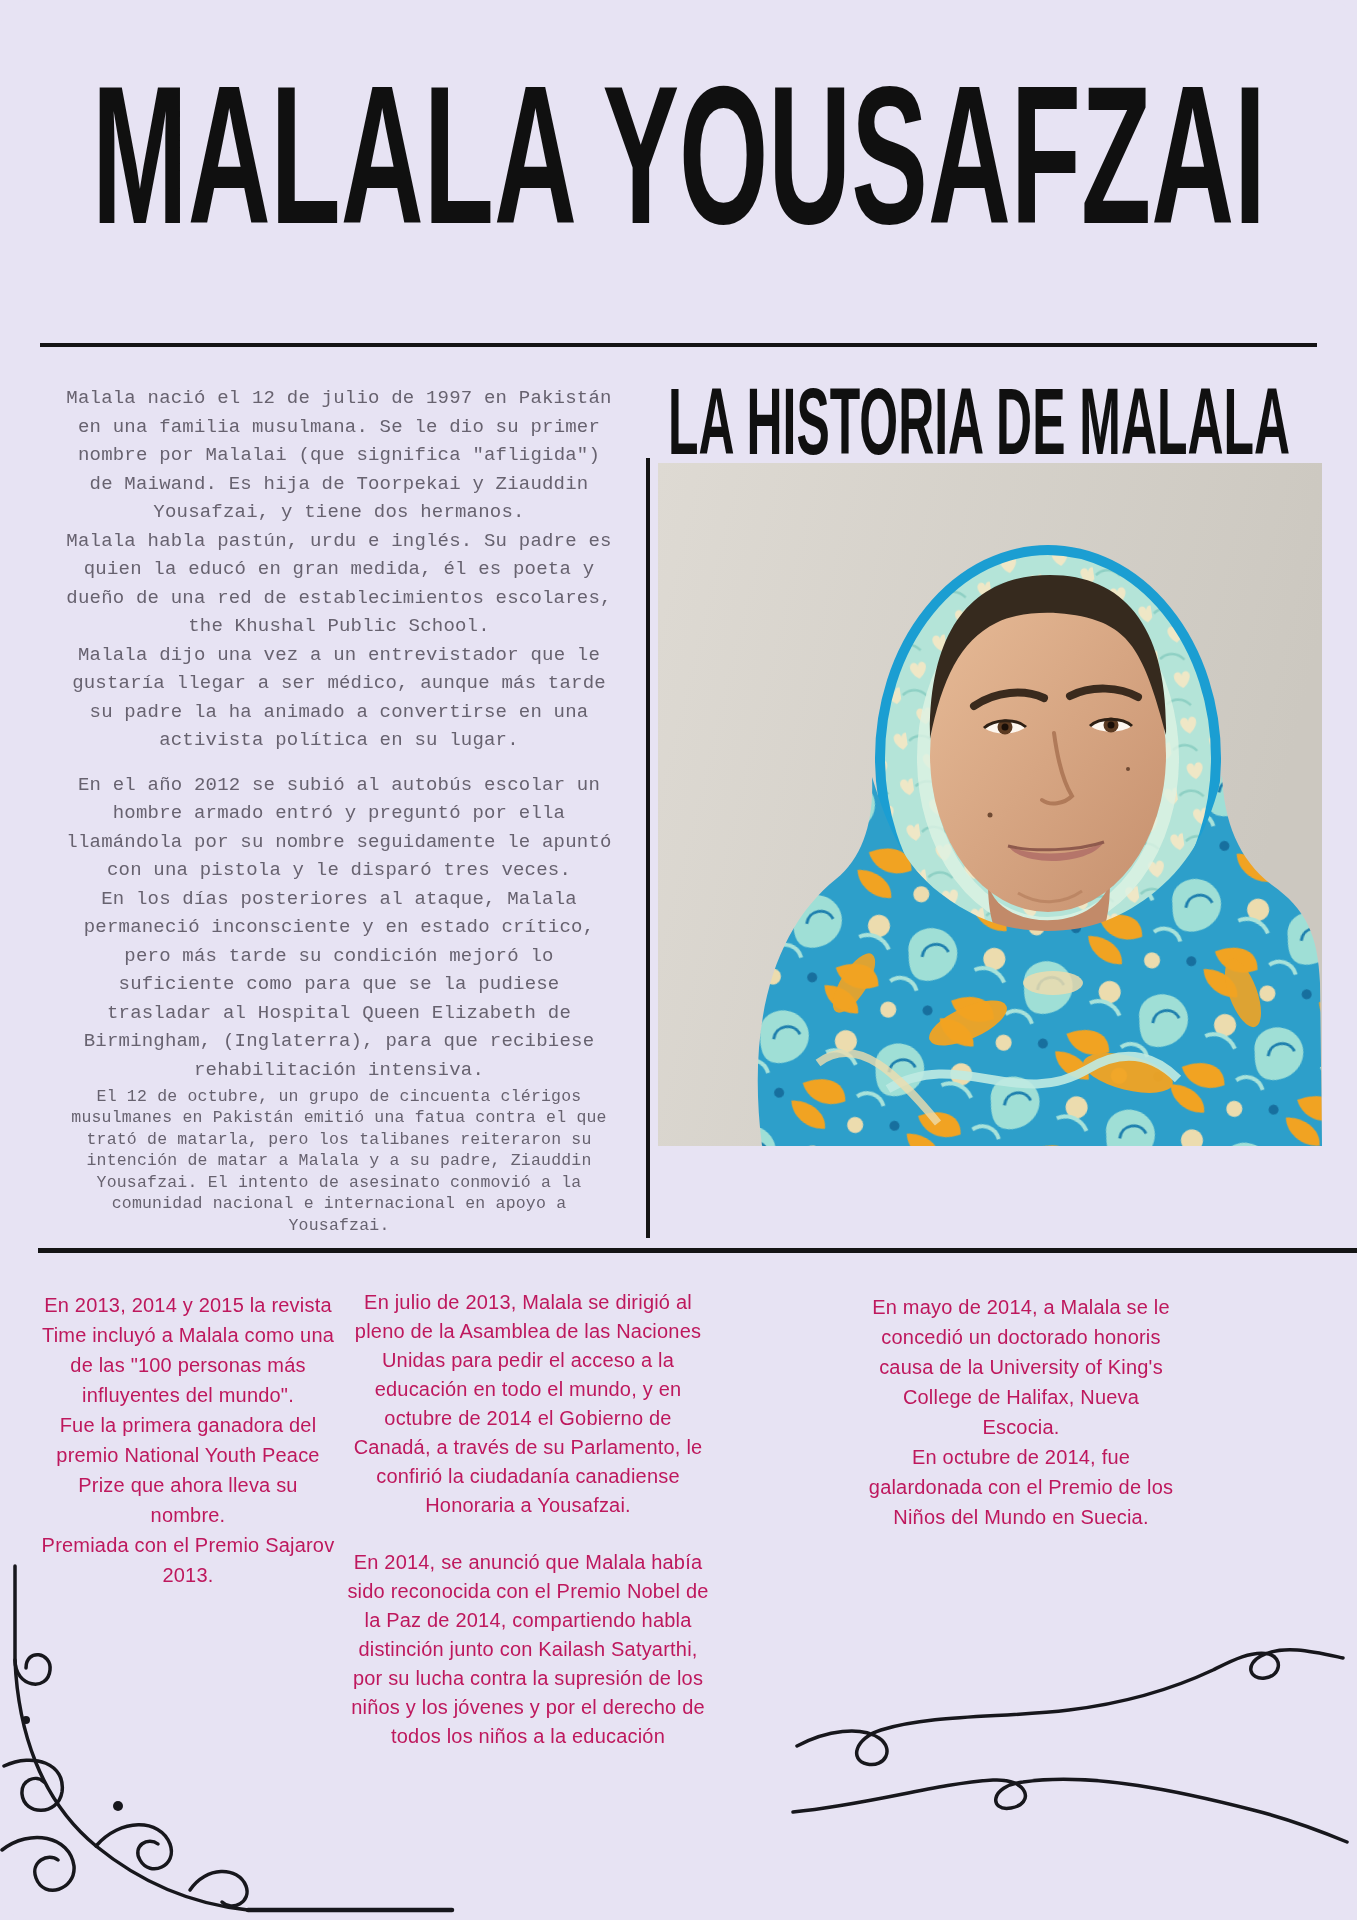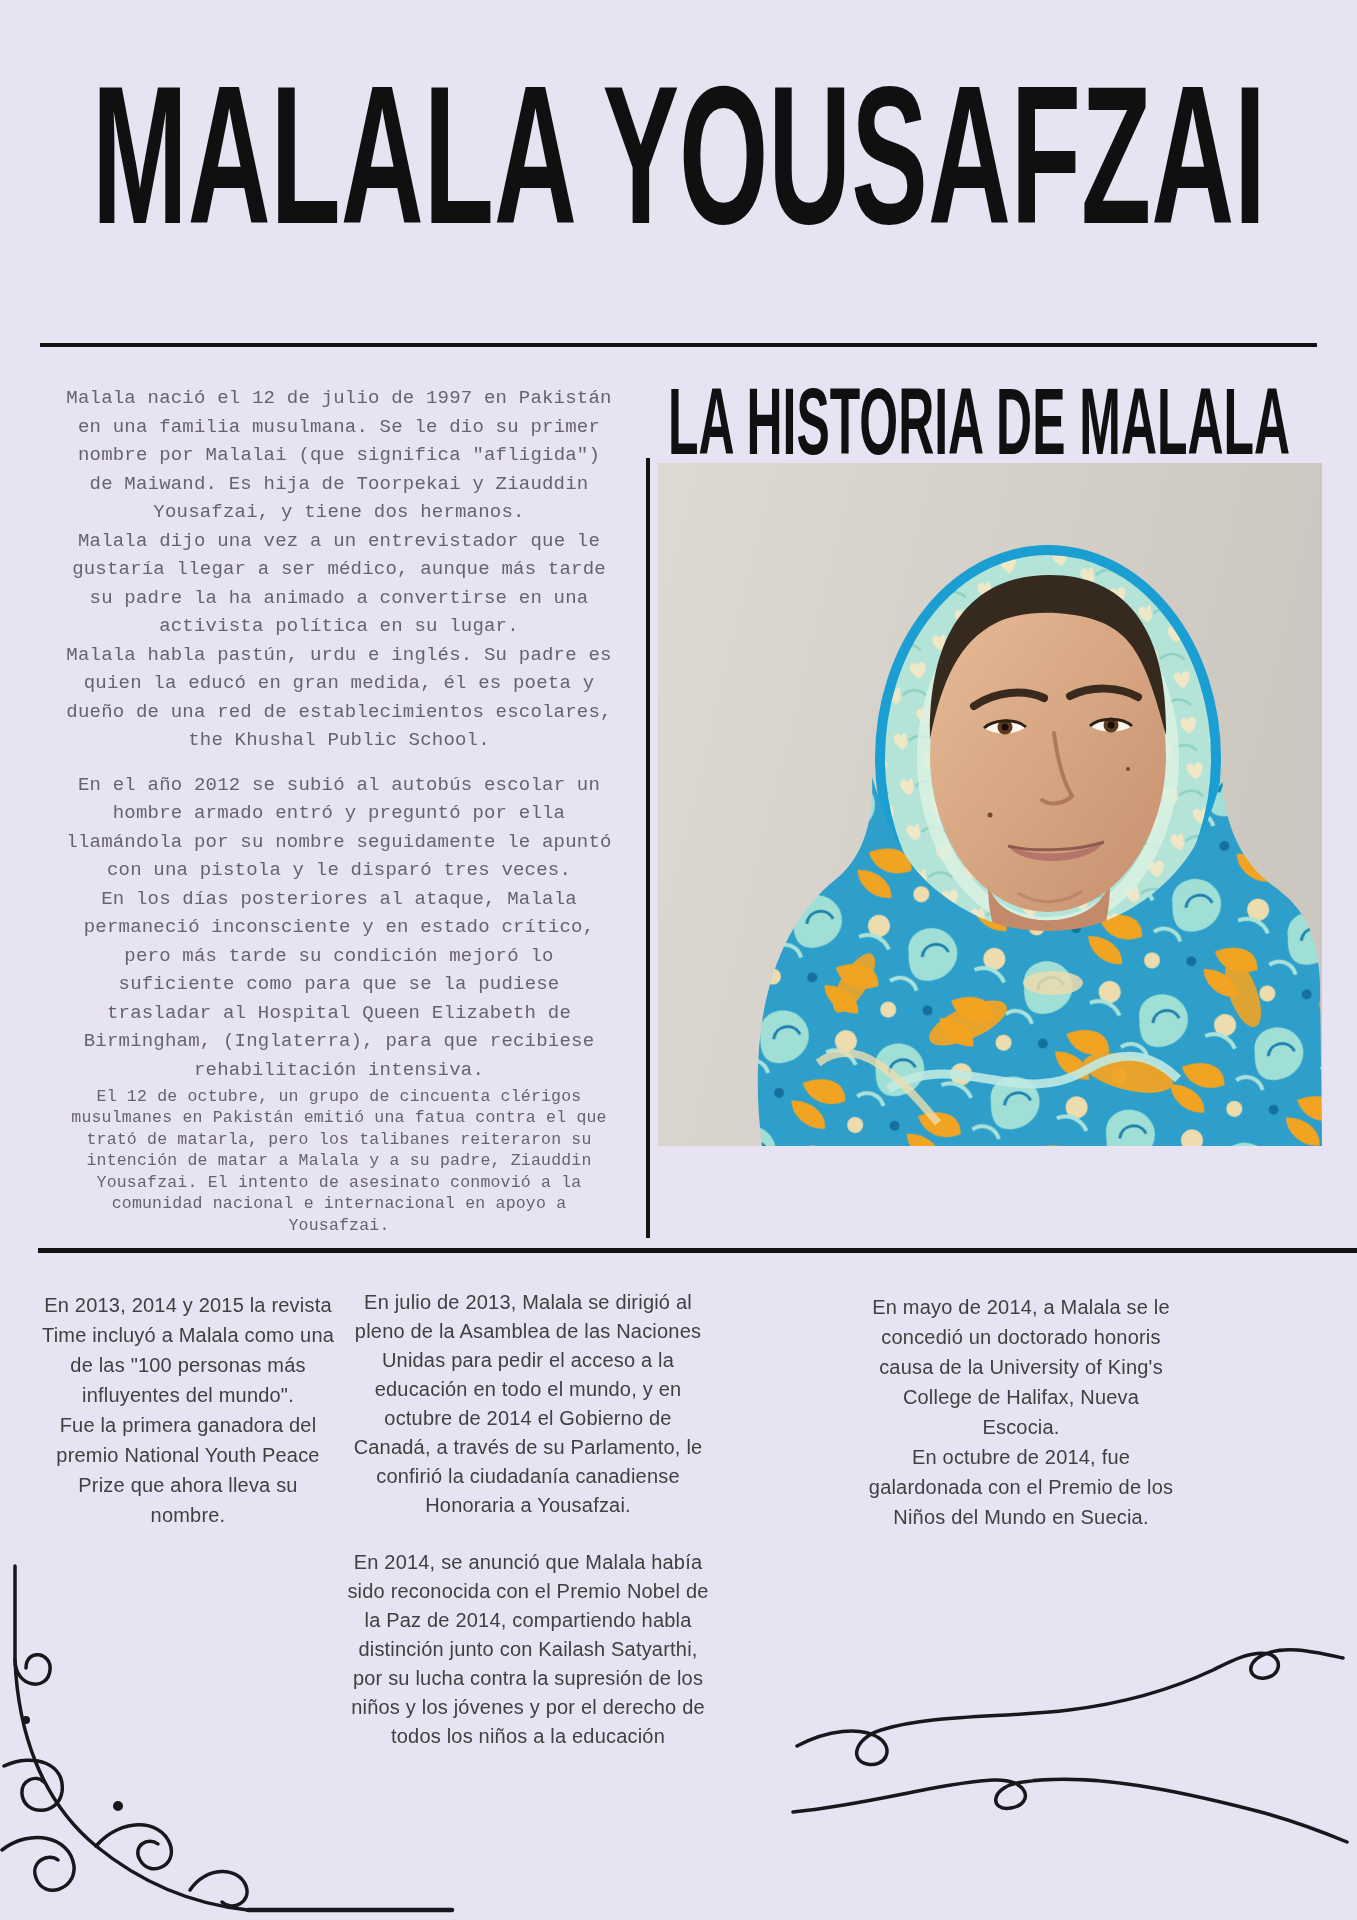--- a/index.html
+++ b/index.html
@@ -17,21 +17,21 @@
   .rule-mid{left:38px;top:1248px;width:1319px;height:5px;}
   .vdivider{position:absolute;left:646px;top:458px;width:4px;height:780px;background:#141414;}
   .intro{
     position:absolute;left:62px;top:384px;width:554px;
     text-align:center;color:#67626f;font-size:19px;line-height:1.5;letter-spacing:.2px;
   }
   .intro p{margin:0;font-family:Liberation Mono, monospace;}
   .intro-paragraphs p:nth-child(4){margin-top:16px;}
   .intro .small{font-size:16.5px;line-height:1.3;margin-top:2px;}
   .photo{position:absolute;left:658px;top:463px;width:664px;height:683px;display:block;}
-  .bcol{position:absolute;text-align:center;color:#404040;letter-spacing:.2px;}
+  .bcol{position:absolute;text-align:center;color:#be185d;letter-spacing:.2px;}
   .bcol p{margin:0;}
   .bcol1{left:40px;top:1290px;width:296px;font-size:20px;line-height:1.5;}
   .bcol1 p + p{}
   .bcol2{left:346px;top:1288px;width:364px;font-size:20px;line-height:1.45;}
   .bcol2 p + p{margin-top:28px;}
   .bcol3{left:864px;top:1292px;width:314px;font-size:20px;line-height:1.5;}
   .bcol3 p + p{}
   .flourish-left{position:absolute;left:0;top:1560px;width:470px;height:362px;}
   .squiggle-right{position:absolute;left:783px;top:1642px;width:574px;height:210px;}
 </style>
@@ -42,22 +42,22 @@
 
   <svg class="title-svg" viewBox="0 0 1357 160">
     <text x="92" y="149" font-size="196" font-weight="bold" font-family="Liberation Sans, sans-serif" fill="#101010" textLength="1174" lengthAdjust="spacingAndGlyphs">MALALA YOUSAFZAI</text>
   </svg>
 
   <div class="rule rule-top"></div>
 
   <section class="intro">
     <div class="intro-paragraphs">
         <p>Malala nació el 12 de julio de 1997 en Pakistán en una familia musulmana. Se le dio su primer nombre por Malalai (que significa "afligida") de Maiwand. Es hija de Toorpekai y Ziauddin Yousafzai, y tiene dos hermanos.</p>
+        <p>Malala habla pastún, urdu e inglés. Su padre es quien la educó en gran medida, él es poeta y dueño de una red de establecimientos escolares, the Khushal Public School.</p>
         <p>Malala dijo una vez a un entrevistador que le gustaría llegar a ser médico, aunque más tarde su padre la ha animado a convertirse en una activista política en su lugar.</p>
-        <p>Malala habla pastún, urdu e inglés. Su padre es quien la educó en gran medida, él es poeta y dueño de una red de establecimientos escolares, the Khushal Public School.</p>
         <p>En el año 2012 se subió al autobús escolar un hombre armado entró y preguntó por ella llamándola por su nombre seguidamente le apuntó con una pistola y le disparó tres veces.</p>
         <p>En los días posteriores al ataque, Malala permaneció inconsciente y en estado crítico, pero más tarde su condición mejoró lo suficiente como para que se la pudiese trasladar al Hospital Queen Elizabeth de Birmingham, (Inglaterra), para que recibiese rehabilitación intensiva.</p>
       </div>
     <p class="small">El 12 de octubre, un grupo de cincuenta clérigos musulmanes en Pakistán emitió una fatua contra el que trató de matarla, pero los talibanes reiteraron su intención de matar a Malala y a su padre, Ziauddin Yousafzai. El intento de asesinato conmovió a la comunidad nacional e internacional en apoyo a Yousafzai.</p>
   </section>
 
   <div class="vdivider"></div>
 
   <svg class="heading-svg" viewBox="0 0 648 78">
     <text x="10" y="70" font-size="95" font-weight="bold" font-family="Liberation Sans, sans-serif" fill="#101010" textLength="622" lengthAdjust="spacingAndGlyphs">LA HISTORIA DE MALALA</text>
@@ -134,20 +134,21 @@
       <path d="M160 600 C200 570 240 612 280 660" fill="none" stroke="#ecdcae" stroke-width="8" opacity="0.8"></path>
       <ellipse cx="395" cy="520" rx="30" ry="12" fill="#ecdcae" opacity="0.85"></ellipse>
     </g>
   </svg>
 
   <div class="rule rule-mid"></div>
 
   <section class="bcol bcol1">
       <p>En 2013, 2014 y 2015 la revista Time incluyó a Malala como una de las "100 personas más influyentes del mundo".</p>
       <p>Fue la primera ganadora del premio National Youth Peace Prize que ahora lleva su nombre.</p>
+      <p>Premiada con el Premio Sajarov 2013.</p>
     </section>
   <section class="bcol bcol2">
       <p>En julio de 2013, Malala se dirigió al pleno de la Asamblea de las Naciones Unidas para pedir el acceso a la educación en todo el mundo,  y en octubre de 2014 el Gobierno de Canadá, a través de su Parlamento, le confirió la ciudadanía canadiense Honoraria a Yousafzai.</p>
       <p>En 2014, se anunció que Malala había sido reconocida con el Premio Nobel de la Paz de 2014, compartiendo habla distinción junto con Kailash Satyarthi, por su lucha contra la supresión de los niños y los jóvenes y por el derecho de todos los niños a la educación</p>
     </section>
   <section class="bcol bcol3">
       <p>En mayo de 2014, a Malala se le concedió un doctorado honoris causa de la University of King's College de Halifax, Nueva Escocia.</p>
       <p>En octubre de 2014, fue galardonada con el Premio de los Niños del Mundo en Suecia.</p>
     </section>
 

